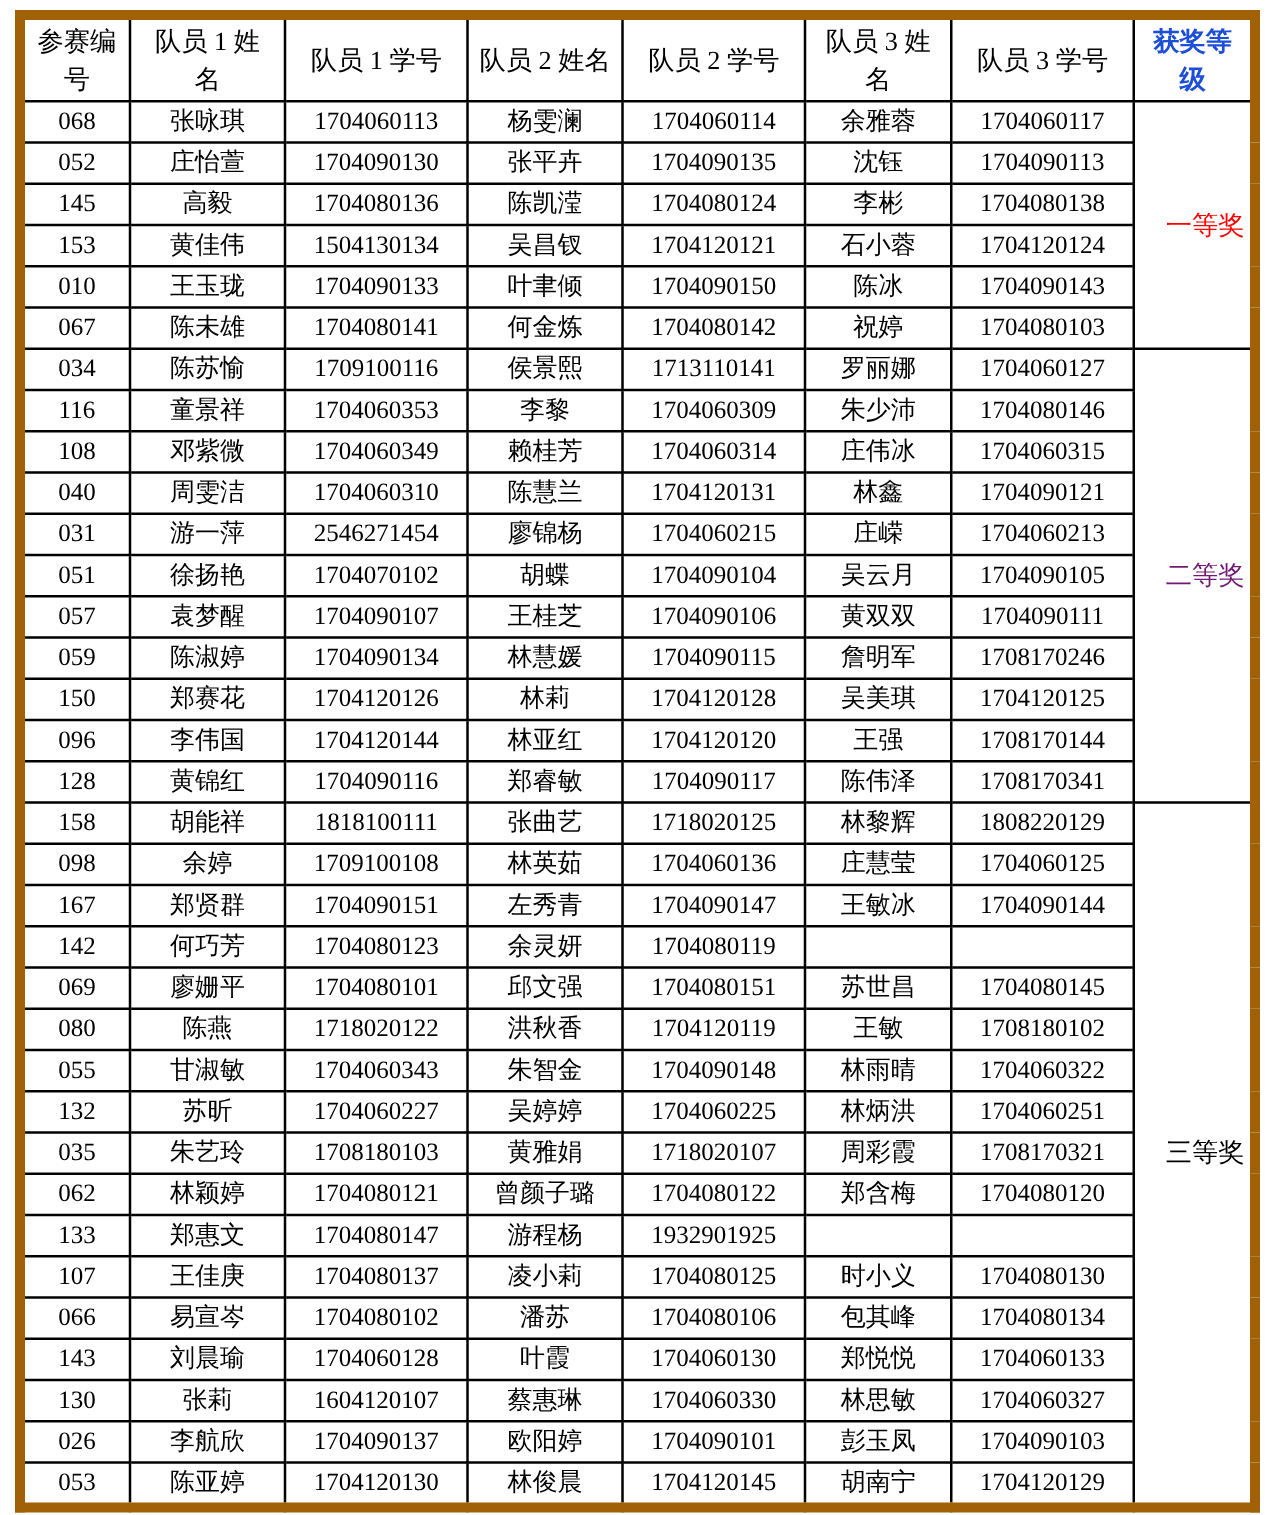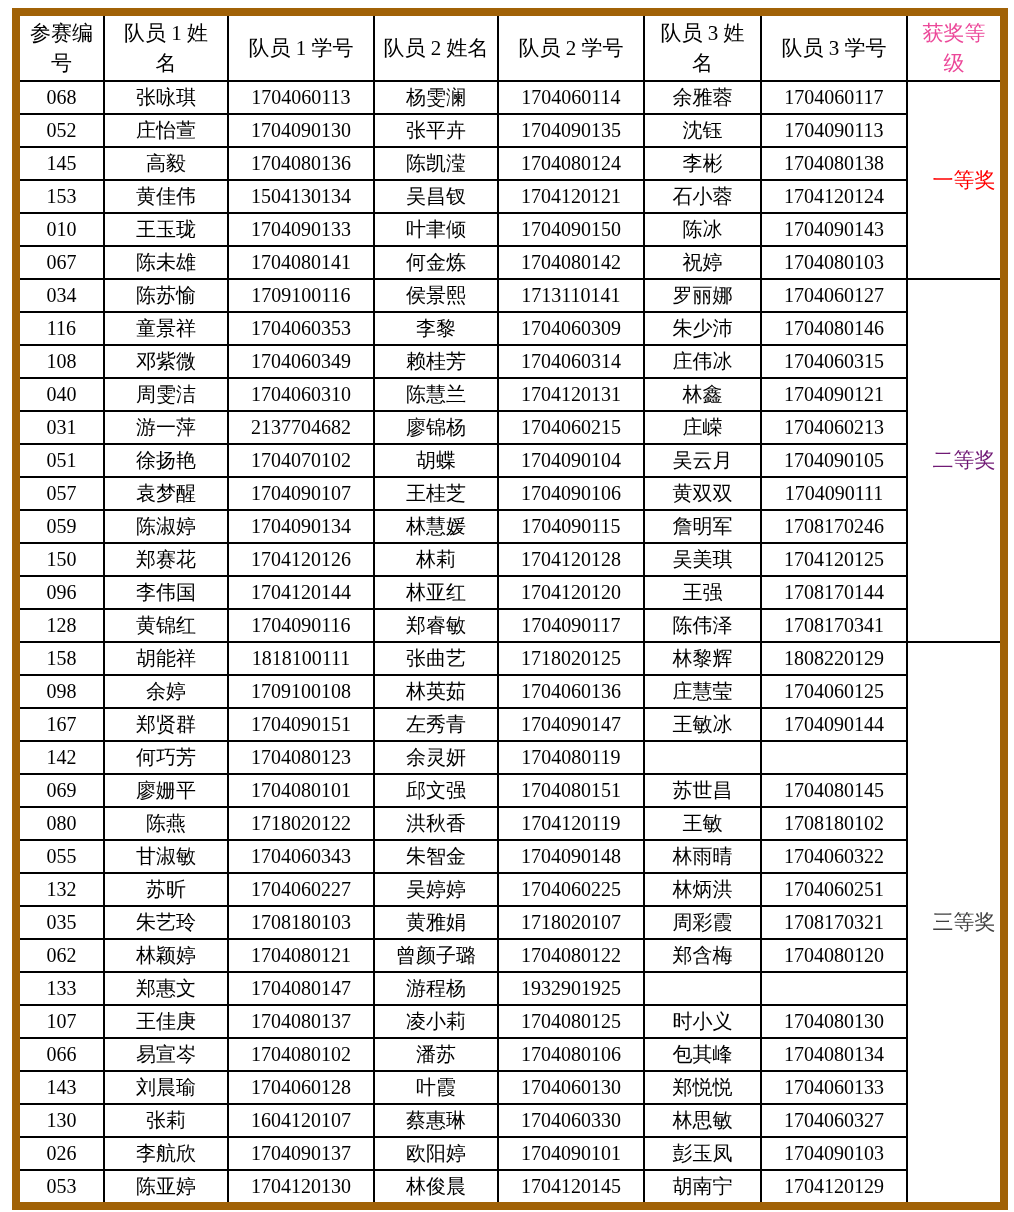--- a/index.html
+++ b/index.html
@@ -60,21 +60,21 @@
       <th data-name="col-header-entry-number">参赛编
 号</th>
       <th data-name="col-header-member1-name">队员 1 姓
 名</th>
       <th data-name="col-header-member1-id">队员 1 学号</th>
       <th data-name="col-header-member2-name">队员 2 姓名</th>
       <th data-name="col-header-member2-id">队员 2 学号</th>
       <th data-name="col-header-member3-name">队员 3 姓
 名</th>
       <th data-name="col-header-member3-id">队员 3 学号</th>
-      <th data-name="col-header-award-level" class="award-header" style="color: #ec4899;">获奖等
+      <th data-name="col-header-award-level" class="award-header" style="color: #1d4ed8; font-weight: bold;">获奖等
 级</th>
     </tr>
   </thead>
   <tbody data-name="table-body">
       <tr data-name="table-row">
         <td data-name="entry-number-cell">068</td>
         <td data-name="member1-name-cell">张咏琪</td>
         <td data-name="member1-id-cell">1704060113</td>
         <td data-name="member2-name-cell">杨雯澜</td>
         <td data-name="member2-id-cell">1704060114</td>
@@ -160,21 +160,21 @@
         <td data-name="member1-name-cell">周雯洁</td>
         <td data-name="member1-id-cell">1704060310</td>
         <td data-name="member2-name-cell">陈慧兰</td>
         <td data-name="member2-id-cell">1704120131</td>
         <td data-name="member3-name-cell">林鑫</td>
         <td data-name="member3-id-cell">1704090121</td>
       </tr>
       <tr data-name="table-row">
         <td data-name="entry-number-cell">031</td>
         <td data-name="member1-name-cell">游一萍</td>
-        <td data-name="member1-id-cell">2137704682</td>
+        <td data-name="member1-id-cell">2546271454</td>
         <td data-name="member2-name-cell">廖锦杨</td>
         <td data-name="member2-id-cell">1704060215</td>
         <td data-name="member3-name-cell">庄嵘</td>
         <td data-name="member3-id-cell">1704060213</td>
       </tr>
       <tr data-name="table-row">
         <td data-name="entry-number-cell">051</td>
         <td data-name="member1-name-cell">徐扬艳</td>
         <td data-name="member1-id-cell">1704070102</td>
         <td data-name="member2-name-cell">胡蝶</td>
@@ -228,21 +228,21 @@
         <td data-name="member3-id-cell">1708170341</td>
       </tr>
       <tr data-name="table-row">
         <td data-name="entry-number-cell">158</td>
         <td data-name="member1-name-cell">胡能祥</td>
         <td data-name="member1-id-cell">1818100111</td>
         <td data-name="member2-name-cell">张曲艺</td>
         <td data-name="member2-id-cell">1718020125</td>
         <td data-name="member3-name-cell">林黎辉</td>
         <td data-name="member3-id-cell">1808220129</td>
-        <td rowspan="17" class="award" data-name="award-level-cell" style="color: #404040;">三等奖</td>
+        <td rowspan="17" class="award" data-name="award-level-cell" style="color: #000000;">三等奖</td>
       </tr>
       <tr data-name="table-row">
         <td data-name="entry-number-cell">098</td>
         <td data-name="member1-name-cell">余婷</td>
         <td data-name="member1-id-cell">1709100108</td>
         <td data-name="member2-name-cell">林英茹</td>
         <td data-name="member2-id-cell">1704060136</td>
         <td data-name="member3-name-cell">庄慧莹</td>
         <td data-name="member3-id-cell">1704060125</td>
       </tr>

